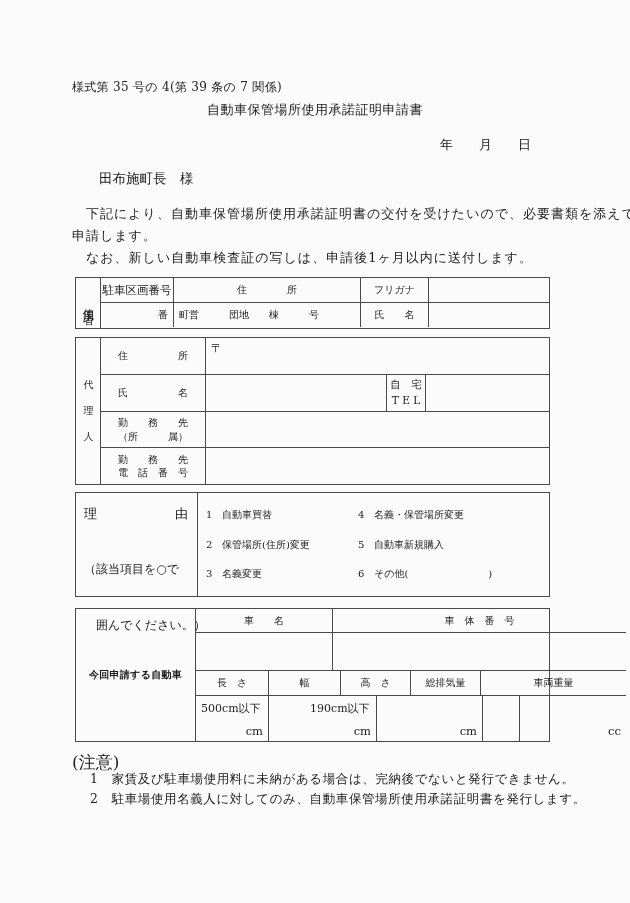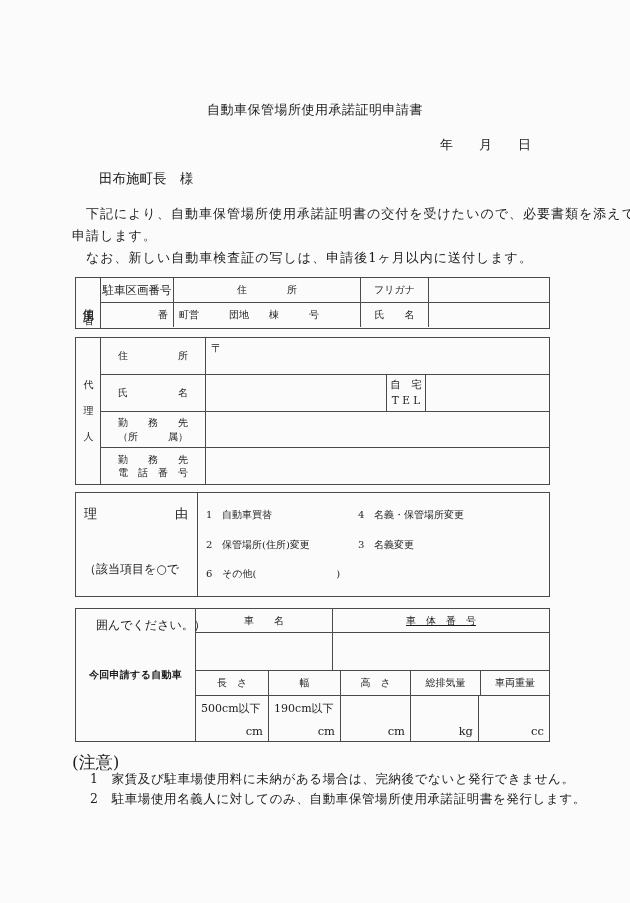--- a/index.html
+++ b/index.html
@@ -61,20 +61,21 @@
   .unit{position:absolute;bottom:3px;right:5px;font-size:11.5px;}
   
   .notes-title{left:72px;top:751px;font-size:17px;}
   .note-item{font-size:12.5px;letter-spacing:.6px;}
 </style>
 </head>
 <body>
 
 <div class="page">
 
+  <div class="abs form-number t">様式第 35 号の 4(第 39 条の 7 関係)</div>
   <div class="abs doc-title t">自動車保管場所使用承諾証明申請書</div>
   <div class="abs date-line t">年　　月　　日</div>
   <div class="abs addressee t">田布施町長　様</div>
 
   <div class="abs bodytext">
     <div class="t">　下記により、自動車保管場所使用承諾証明書の交付を受けたいので、必要書類を添えて</div>
     <div class="t">申請します。</div>
     <div class="t">　なお、新しい自動車検査証の写しは、申請後1ヶ月以内に送付します。</div>
   </div>
 
@@ -144,46 +145,47 @@
       <div class="reason-title">理　　　　　　由</div>
       <div class="reason-note">
         <div class="t">（該当項目を○で</div>
         <div class="t">　囲んでください。）</div>
       </div>
     </div>
     <div class="reason-items">
       <div class="ritem"><span class="rno">1</span><span>自動車買替</span></div>
       <div class="ritem"><span class="rno">4</span><span>名義・保管場所変更</span></div>
       <div class="ritem"><span class="rno">2</span><span>保管場所(住所)変更</span></div>
+      <div class="ritem"><span class="rno">5</span><span>自動車新規購入</span></div>
       <div class="ritem"><span class="rno">3</span><span>名義変更</span></div>
       <div class="ritem"><span class="rno">6</span><span>その他(　　　　　　　　)</span></div>
     </div>
   </div>
 
   <div class="tbl" style="left:75px;top:608px;width:475px;height:134px;">
     <div class="side f12" style="width:120px;">
       <span class="t" style="letter-spacing:.3px;font-weight:bold;">今回申請する自動車</span>
     </div>
     <div class="v-right">
       <div class="v-row" style="height:24px;">
         <div class="v-cell f12" style="width:137px;">車　　名</div>
-        <div class="v-cell f12" style="flex:1 1 auto;text-decoration:underline;">車　体　番　号</div>
+        <div class="v-cell f12" style="flex:1 1 auto;">車　体　番　号</div>
       </div>
       <div class="v-row" style="height:38px;">
         <div class="v-cell" style="width:137px;"></div>
         <div class="v-cell" style="flex:1 1 auto;"></div>
       </div>
       <div class="v-row" style="height:25px;">
         <div class="v-cell f12" style="width:73px;">長　さ</div>
         <div class="v-cell f12" style="width:72px;">幅</div>
         <div class="v-cell f12" style="width:70px;">高　さ</div>
         <div class="v-cell f12" style="width:70px;">総排気量</div>
         <div class="v-cell f12" style="flex:1 1 auto;">車両重量</div>
       </div>
-      <div class="v-row" style="height:45px;">
+      <div class="v-row" style="height:45px;gap:36px;">
         <div class="v-cell dcell" style="width:73px;">
           <span class="limit">500cm以下</span>
           <span class="unit">cm</span>
         </div>
         <div class="v-cell dcell" style="width:72px;">
           <span class="limit">190cm以下</span>
           <span class="unit">cm</span>
         </div>
         <div class="v-cell dcell" style="width:70px;">
           <span class="unit">cm</span>

